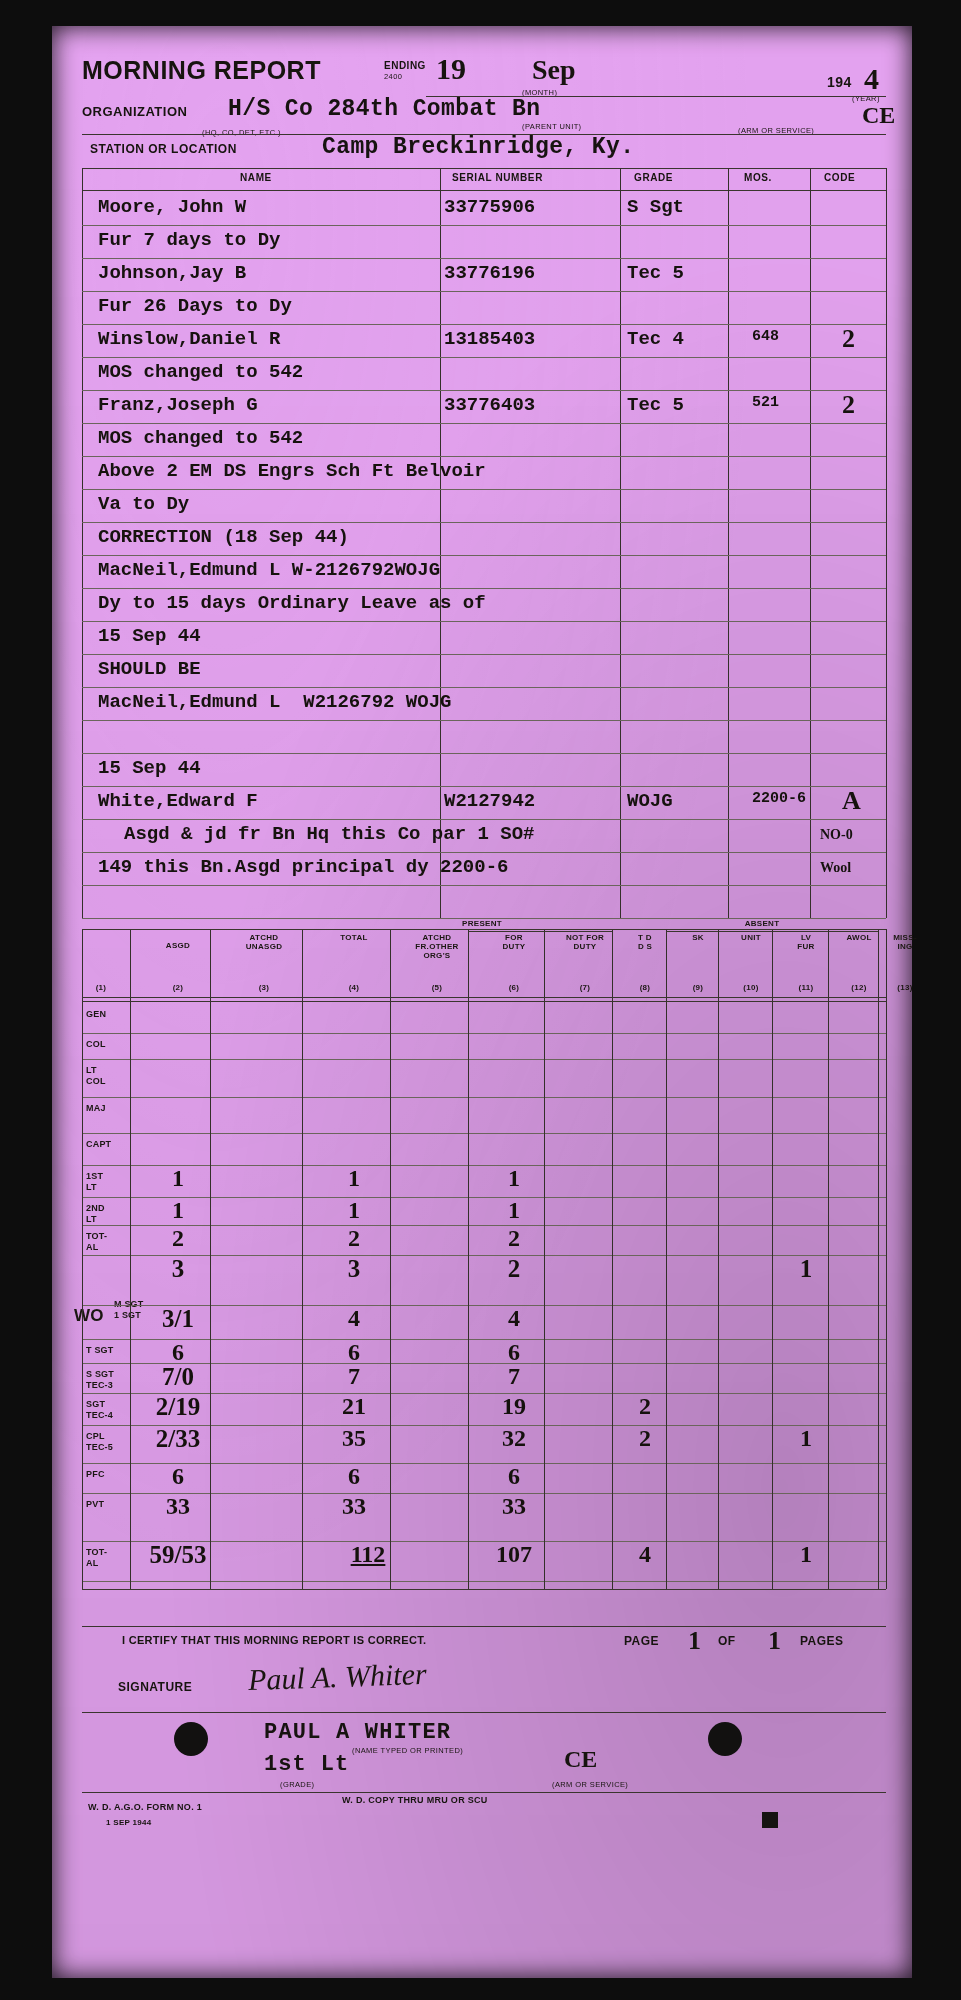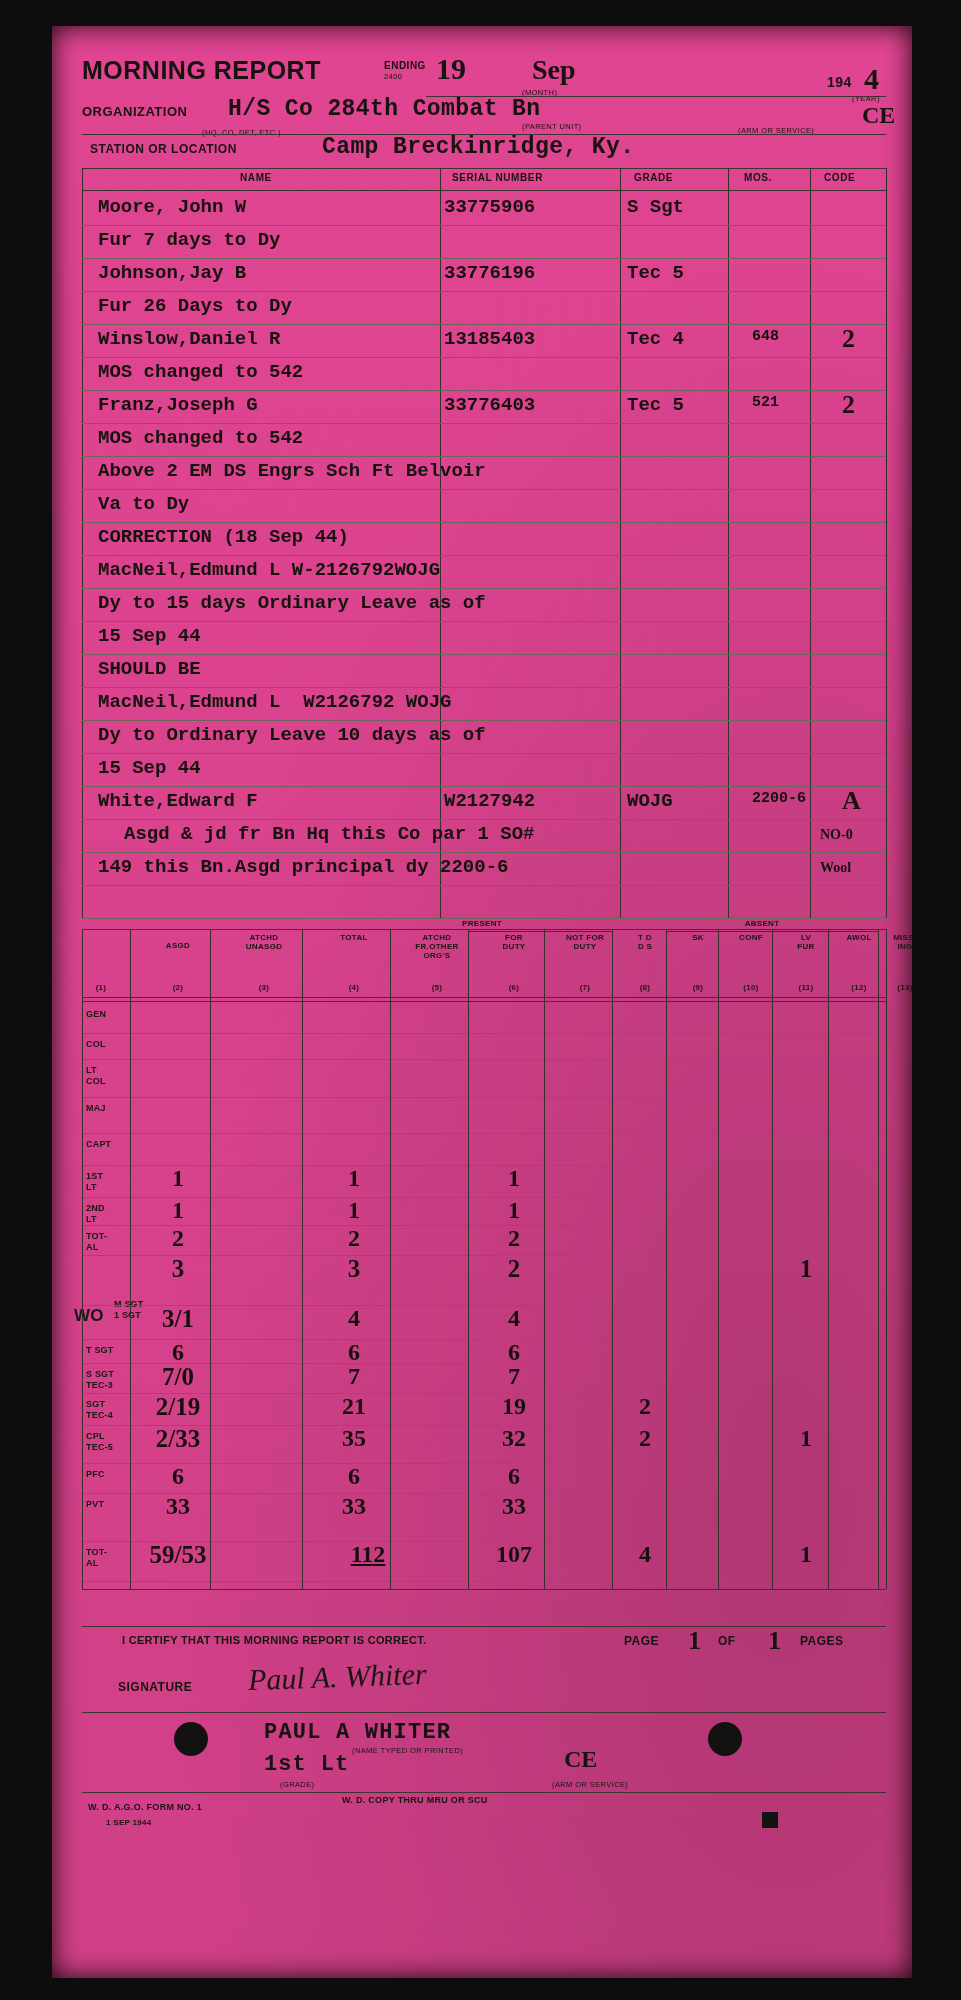--- a/index.html
+++ b/index.html
@@ -1,21 +1,21 @@
 <!DOCTYPE html>
 <html><head>
 <meta charset="utf-8">
 <style>
   html,body{margin:0;padding:0;background:#111;}
   body{width:961px;height:2000px;font-family:"Liberation Sans",sans-serif;}
   #page{position:relative;width:961px;height:2000px;background:#0d0d0d;overflow:hidden;}
   
   #paper{
     position:absolute;left:52px;top:26px;width:860px;height:1952px;
-    background:#ec4899;
+    background:#f0abfc;
     box-shadow:0 0 26px rgba(0,0,0,.9) inset;
   }
   #paper:before{
     content:"";position:absolute;inset:0;
     background:
       radial-gradient(ellipse at 20% 10%, rgba(255,255,255,.10), rgba(0,0,0,0) 55%),
       radial-gradient(ellipse at 85% 75%, rgba(0,0,0,.16), rgba(0,0,0,0) 60%),
       linear-gradient(180deg, rgba(0,0,0,.05), rgba(0,0,0,.12));
     pointer-events:none;mix-blend-mode:multiply;
   }
@@ -177,21 +177,20 @@
         </div>
         <div class="rrow" style="top: 630px;">
           <div class="rfull" style="top: 2px;">SHOULD BE</div>
           <div class="hrule light" style="left: 30px; top: 31px; width: 804px;"></div>
         </div>
         <div class="rrow" style="top: 663px;">
           <div class="rfull" style="top: 2px;">MacNeil,Edmund L  W2126792 WOJG</div>
           <div class="hrule light" style="left: 30px; top: 31px; width: 804px;"></div>
         </div>
         <div class="rrow" style="top: 696px;">
-          <div class="rfull" style="top: 2px;">Dy to Ordinary Leave 10 days as of</div>
           <div class="hrule light" style="left: 30px; top: 31px; width: 804px;"></div>
         </div>
         <div class="rrow" style="top: 729px;">
           <div class="rfull" style="top: 2px;">15 Sep 44</div>
           <div class="hrule light" style="left: 30px; top: 31px; width: 804px;"></div>
         </div>
         <div class="rrow" style="top: 762px;">
           <div class="rname" style="top: 2px;">White,Edward F</div>
           <div class="rsn" style="top: 2px;">W2127942</div>
           <div class="rgr" style="top: 2px;">WOJG</div>
@@ -233,21 +232,21 @@
 DUTY</div>
           <div class="sthead" style="left: 424px; top: 64px; width: 76px;">(6)</div>
           <div class="sthead" style="left: 500px; top: 14px; width: 66px; white-space: pre;">NOT FOR
 DUTY</div>
           <div class="sthead" style="left: 500px; top: 64px; width: 66px;">(7)</div>
           <div class="sthead" style="left: 566px; top: 14px; width: 54px; white-space: pre;">T D
 D S</div>
           <div class="sthead" style="left: 566px; top: 64px; width: 54px;">(8)</div>
           <div class="sthead" style="left: 620px; top: 14px; width: 52px; white-space: pre;">SK</div>
           <div class="sthead" style="left: 620px; top: 64px; width: 52px;">(9)</div>
-          <div class="sthead" style="left: 672px; top: 14px; width: 54px; white-space: pre;">CONF</div>
+          <div class="sthead" style="left: 672px; top: 14px; width: 54px; white-space: pre;">UNIT</div>
           <div class="sthead" style="left: 672px; top: 64px; width: 54px;">(10)</div>
           <div class="sthead" style="left: 726px; top: 14px; width: 56px; white-space: pre;">LV
 FUR</div>
           <div class="sthead" style="left: 726px; top: 64px; width: 56px;">(11)</div>
           <div class="sthead" style="left: 782px; top: 14px; width: 50px; white-space: pre;">AWOL</div>
           <div class="sthead" style="left: 782px; top: 64px; width: 50px;">(12)</div>
           <div class="sthead" style="left: 832px; top: 14px; width: 42px; white-space: pre;">MISS-
 ING</div>
           <div class="sthead" style="left: 832px; top: 64px; width: 42px;">(13)</div>
         </div>

